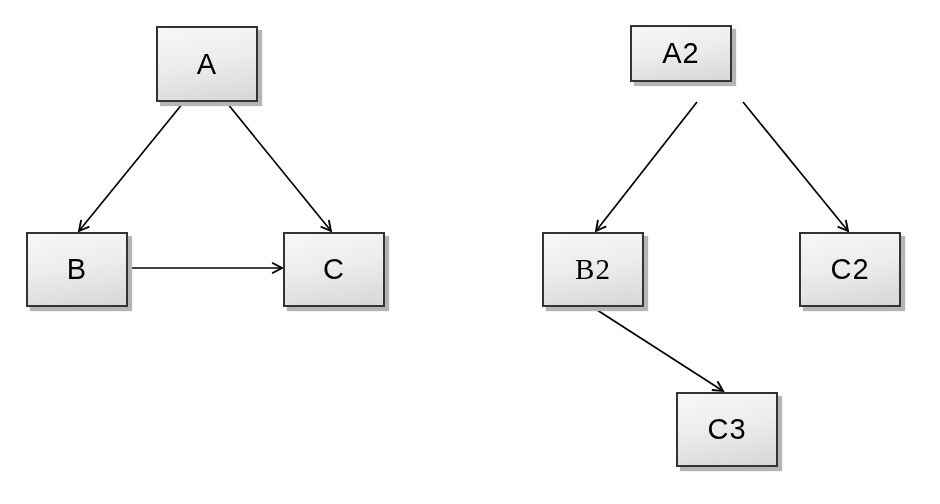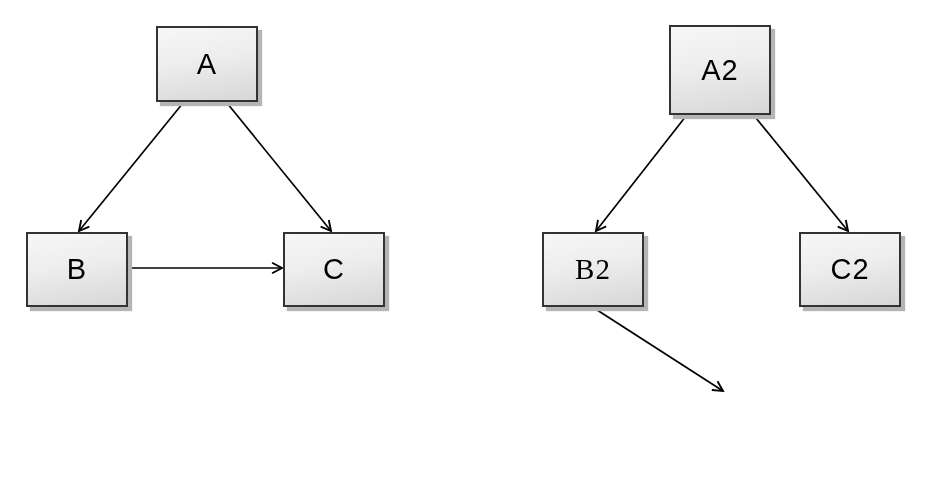--- a/index.html
+++ b/index.html
@@ -80,24 +80,27 @@
     </div>
     <div class="node" style="left:26px; top:232px;">
       <span class="node-label">B</span>
     </div>
     <div class="node" style="left:283px; top:232px;">
       <span class="node-label">C</span>
     </div>
   </div>
 
   <div class="diagram">
-    <div class="node" style="left:669px; top:25px; height:90px;">
+    <div class="node" style="left:630px; top:25px; height:57px;">
       <span class="node-label">A2</span>
     </div>
     <div class="node" style="left:542px; top:232px;font-family:Liberation Serif, serif;">
       <span class="node-label">B2</span>
     </div>
     <div class="node" style="left:799px; top:232px;">
       <span class="node-label">C2</span>
     </div>
+    <div class="node" style="left:676px; top:392px;">
+      <span class="node-label">C3</span>
+    </div>
   </div>
 
 </div>
 
 </body></html>

